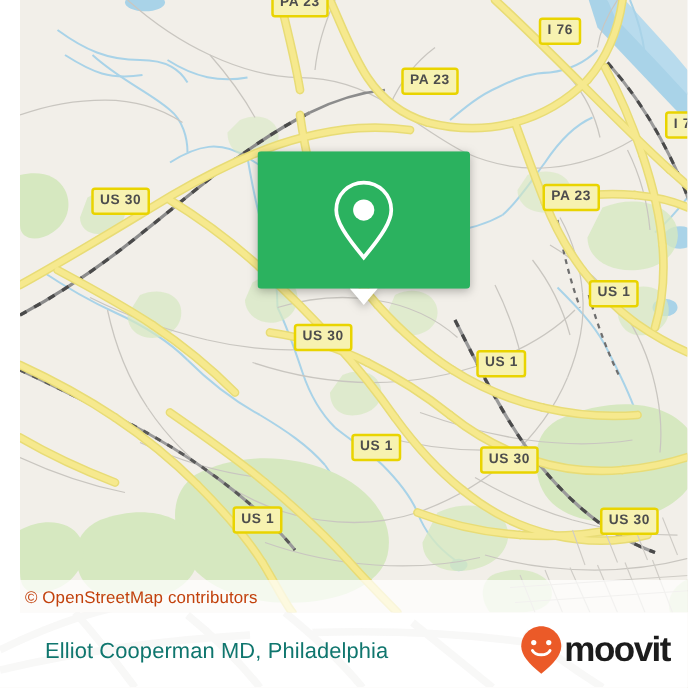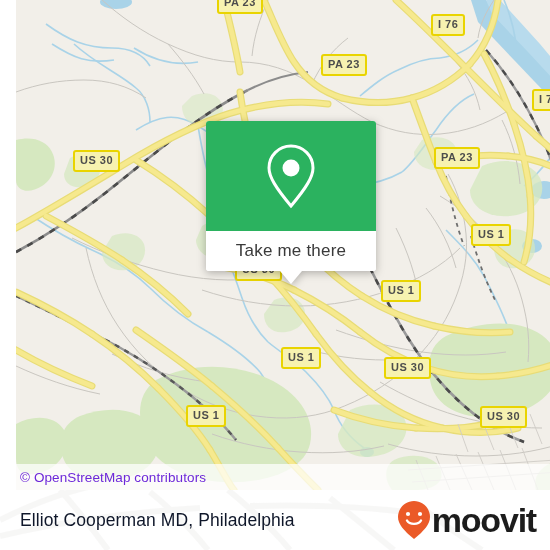--- a/index.html
+++ b/index.html
@@ -64,21 +64,21 @@
     bottom: 0;
     width: 550px;
     height: 26px;
     display: flex;
     align-items: center;
     background: rgba(255,255,255,0.72);
     pointer-events: none;
   }
   .attribution span {
     font-size: 13.5px;
-    color: #6d28d9;
+    color: #c2410c;
     padding-left: 4px;
     letter-spacing: 0.1px;
   }
 
   
   .popup {
     position: absolute;
     left: 190px;
     top: 121px;
     width: 170px;
@@ -135,34 +135,34 @@
   .bottom-watermark {
     position: absolute;
     left: 0;
     top: -490px;
     opacity: 0.1;
     pointer-events: none;
   }
   .place-title {
     position: relative;
     font-size: 17.5px;
-    color: #0f172a;
-    padding-left: 20px;
+    color: #0f766e;
+    padding-left: 36px;
     letter-spacing: 0.1px;
     z-index: 2;
   }
   .brand {
     position: relative;
     display: flex;
     align-items: center;
     padding-right: 14px;
     z-index: 2;
   }
   .brand-word {
-    font-size: 34px;
+    font-size: 28px;
     font-weight: bold;
     color: #1c1c1c;
     letter-spacing: -1.2px;
     line-height: 1;
     margin-left: 1px;
   }
 </style>
 </head>
 <body>
 
@@ -463,21 +463,20 @@
 
     <div class="popup">
       <div class="popup-body">
         <div class="popup-green">
           <svg width="52" height="66" viewBox="0 0 52 66">
             <path d="M26,3 C13.8,3 4,12.8 4,25 C4,34 11,45 26,63
                      C41,45 48,34 48,25 C48,12.8 38.2,3 26,3 Z" fill="none" stroke="#ffffff" stroke-width="3"></path>
             <circle cx="26" cy="25" r="8.5" fill="#ffffff"></circle>
           </svg>
         </div>
-        <div class="popup-label">Take me there</div>
       </div>
       <div class="popup-tail"></div>
     </div>
 
     <div class="attribution">
       <span>© OpenStreetMap contributors</span>
     </div>
   </div>
 
   <div class="bottom-bar">

